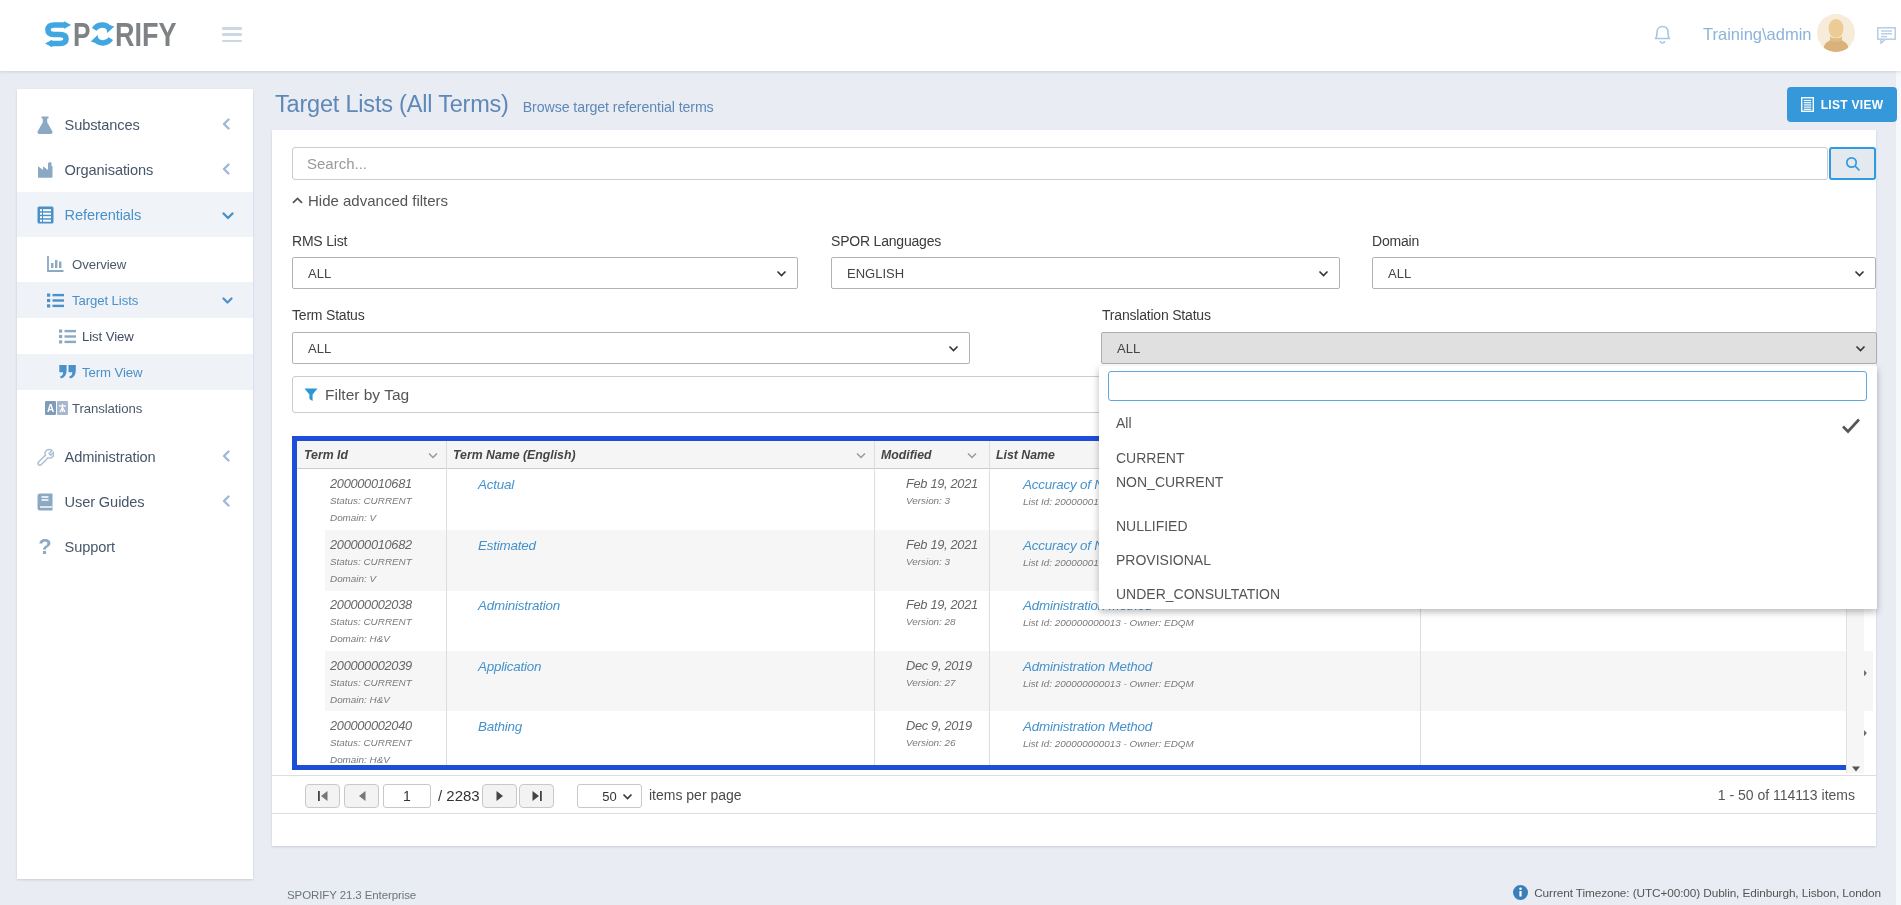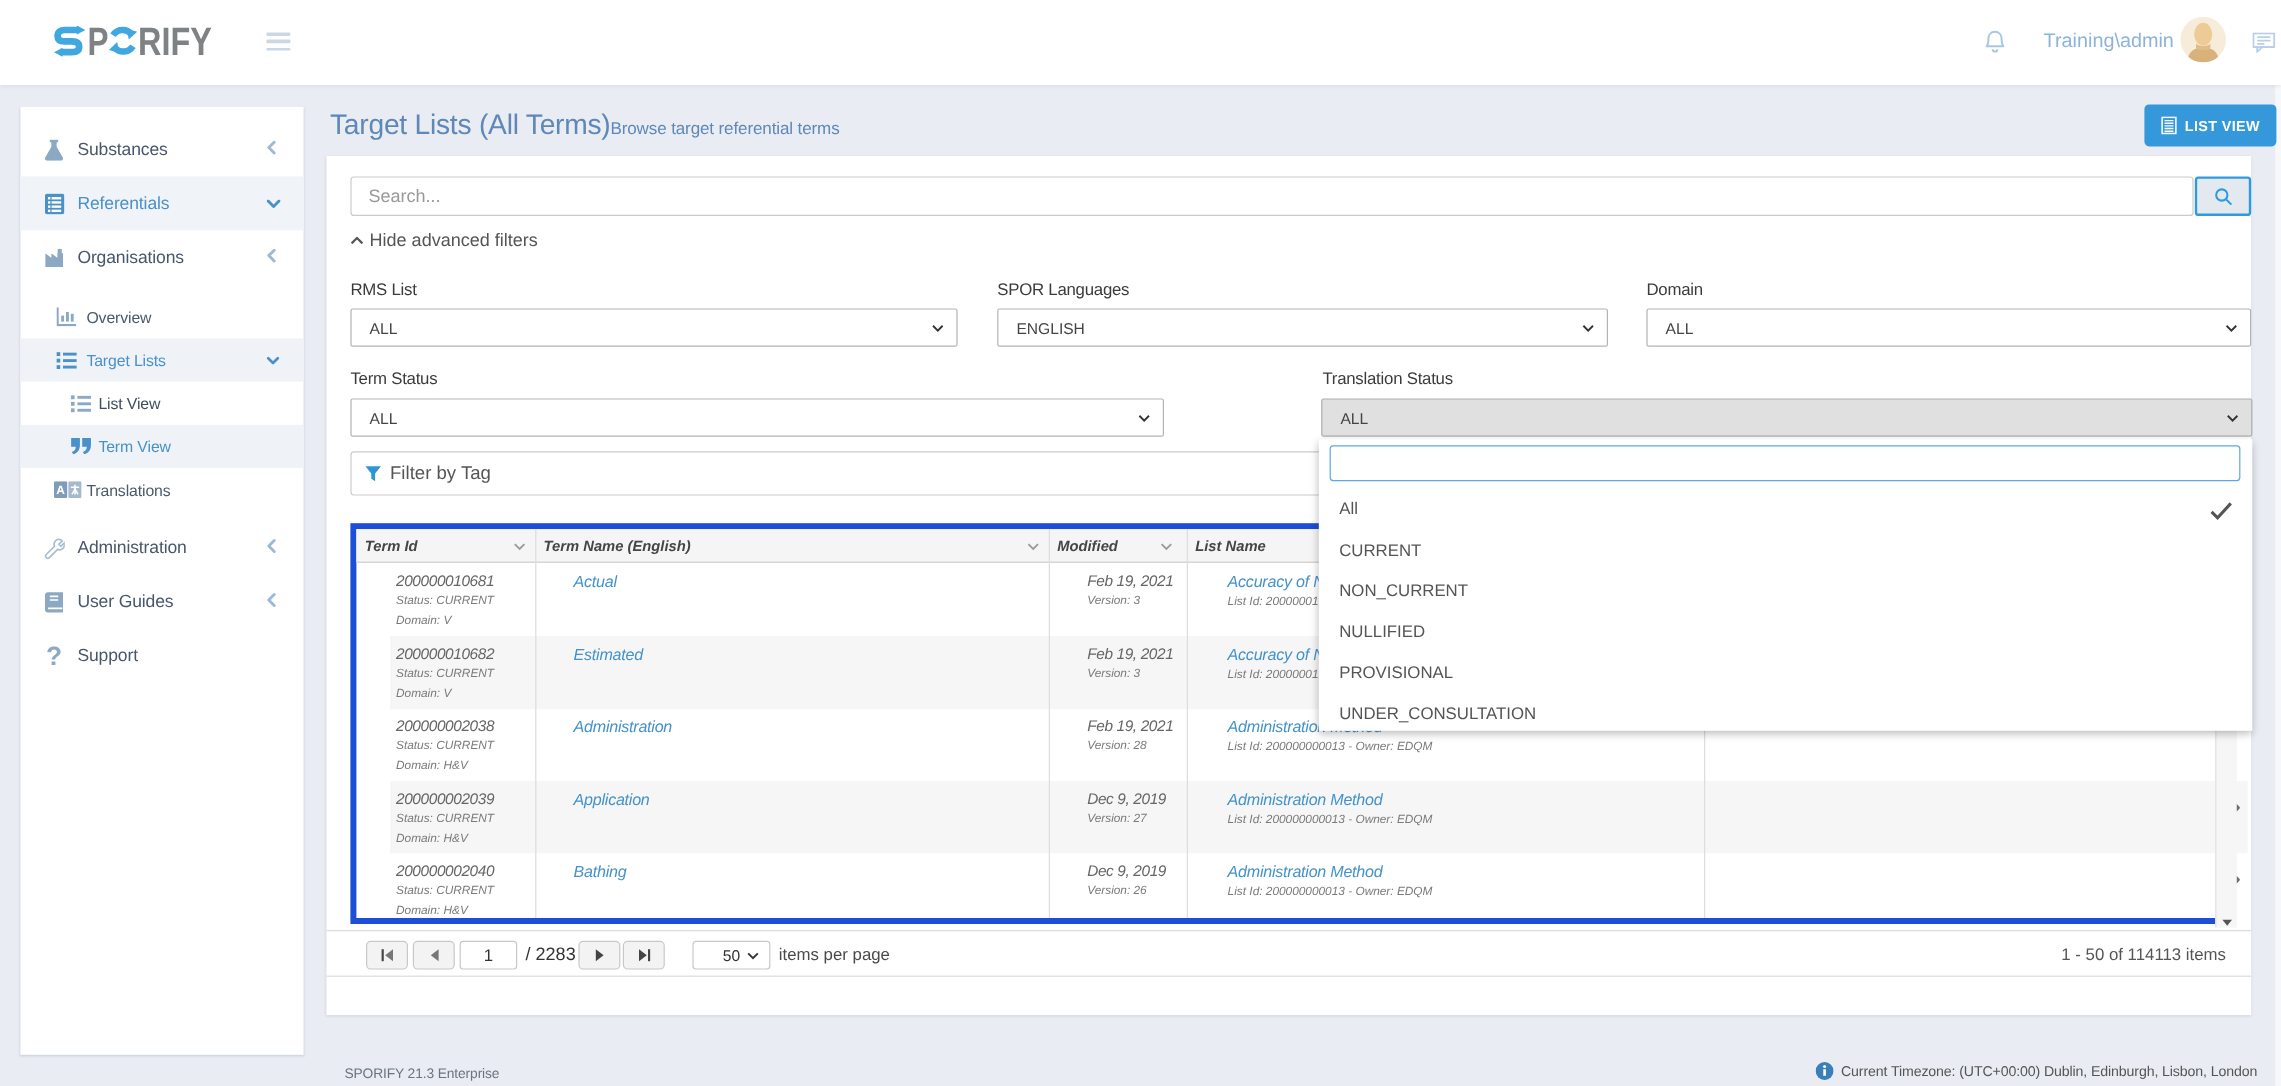--- a/index.html
+++ b/index.html
@@ -26,21 +26,21 @@
 .smi .ic { position:absolute; left:30px; width:17px; height:17px; display:flex; align-items:center; justify-content:center; }
 .smi .tx { position:absolute; left:55px; }
 .s3 .ic { left:42px; }
 .s3 .tx { left:65px; }
 .act { color:#4a90c9 !important; }
 .hl1 { background:#f0f4f8; }
 .hl2 { background:#eff3f8; }
 
 
 #ptitle { position:absolute; left:275px; top:91px; font-size:23.5px; color:#5d88b7; letter-spacing:-0.2px; z-index:6;}
-#psub { font-size:14.2px; color:#5d88b7; letter-spacing:-0.1px; margin-left:0; }
+#psub { font-size:14.2px; color:#5d88b7; letter-spacing:-0.1px; margin-left:14px; }
 #listviewbtn { position:absolute; left:1787px; top:87px; width:110px; height:35px; background:#3598db; border-radius:4px; color:#fff; font-size:12px; font-weight:bold; letter-spacing:.3px; display:flex; align-items:center; justify-content:center; gap:7px; z-index:6; }
 
 
 #card { position:absolute; left:272px; top:130px; width:1604px; height:716px; background:#fff; box-shadow:0 1px 2px rgba(150,160,175,.4); z-index:5; }
 #searchinput { position:absolute; left:20px; top:17px; width:1536px; height:33px; border:1px solid #ccc; border-radius:3px; display:flex; align-items:center; padding-left:14px; font-size:15px; color:#999; background:#fff; }
 #searchbtn { position:absolute; left:1557px; top:17px; width:47px; height:33px; border:2px solid #2e9be0; background:#e4e9ef; border-radius:3px; display:flex; align-items:center; justify-content:center; }
 #hidefilters { position:absolute; left:20px; top:62px; font-size:15px; color:#555; display:flex; align-items:center; gap:5px; }
 .flabel { position:absolute; font-size:14px; color:#3b3b3b; letter-spacing:-0.2px; }
 .fsel { position:absolute; height:32px; border:1px solid #b3b3b3; border-radius:2px; background:#fff; display:flex; align-items:center; padding-left:15px; font-size:13px; color:#444; }
 .fsel svg { position:absolute; right:10px; top:12px; }
@@ -140,51 +140,51 @@
     <svg width="16" height="18" viewBox="0 0 16 18">
           <path d="M4.5 0.5 h7 v2 h-1.3 v3.8 l5.1 8.9 a1.9 1.9 0 0 1 -1.65 2.8 H2.35 a1.9 1.9 0 0 1 -1.65 -2.8 l5.1 -8.9 V2.5 H4.5 Z" fill="#8ca9c4"></path>
         </svg>
     </span>
       <span class="tx">Substances</span>
       <span class="ch">
     <svg width="8" height="12" viewBox="0 0 8 12">
           <path d="M6.5 1.5 L2 6 L6.5 10.5" fill="none" stroke="#9db9d6" stroke-width="2.4" stroke-linecap="round" stroke-linejoin="round"></path>
         </svg></span>
     </div>
+  <div class="mi">
+      <span class="ic">
+    <svg width="17" height="16" viewBox="0 0 17 16">
+          <path d="M1 15.5 V4.5 L6 8 V4.5 L11 8 V1 l2-1 1.5 0.8 V15.5 Z" fill="#8ca9c4"></path>
+          <path d="M1 15.5 V4.5 L6 8.2 V4.5 L11 8.2 V4 h4.5 V15.5 Z" fill="#8ca9c4"></path>
+        </svg>
+    </span>
+      <span class="tx">Organisations</span>
+      <span class="ch">
+    <svg width="8" height="12" viewBox="0 0 8 12">
+          <path d="M6.5 1.5 L2 6 L6.5 10.5" fill="none" stroke="#9db9d6" stroke-width="2.4" stroke-linecap="round" stroke-linejoin="round"></path>
+        </svg></span>
+    </div>
   <div class="mi hl1">
       <span class="ic">
     <svg width="17" height="18" viewBox="0 0 17 18">
           <rect x="0.5" y="0.5" width="16" height="17" rx="1.5" fill="#4a90c9"></rect>
           <rect x="3" y="3.2" width="2" height="2" fill="#fff"></rect>
           <rect x="6" y="3.2" width="8" height="2" fill="#fff"></rect>
           <rect x="3" y="6.7" width="2" height="2" fill="#fff"></rect>
           <rect x="6" y="6.7" width="8" height="2" fill="#fff"></rect>
           <rect x="3" y="10.2" width="2" height="2" fill="#fff"></rect>
           <rect x="6" y="10.2" width="8" height="2" fill="#fff"></rect>
           <rect x="3" y="13.7" width="2" height="2" fill="#fff"></rect>
           <rect x="6" y="13.7" width="8" height="2" fill="#fff"></rect>
         </svg>
     </span>
       <span class="tx act">Referentials</span>
       <span class="ch">
     <svg width="12" height="8" viewBox="0 0 12 8">
           <path d="M1.5 1.5 L6 6 L10.5 1.5" fill="none" stroke="#4a90c9" stroke-width="2.4" stroke-linecap="round" stroke-linejoin="round"></path>
-        </svg></span>
-    </div>
-  <div class="mi">
-      <span class="ic">
-    <svg width="17" height="16" viewBox="0 0 17 16">
-          <path d="M1 15.5 V4.5 L6 8 V4.5 L11 8 V1 l2-1 1.5 0.8 V15.5 Z" fill="#8ca9c4"></path>
-          <path d="M1 15.5 V4.5 L6 8.2 V4.5 L11 8.2 V4 h4.5 V15.5 Z" fill="#8ca9c4"></path>
-        </svg>
-    </span>
-      <span class="tx">Organisations</span>
-      <span class="ch">
-    <svg width="8" height="12" viewBox="0 0 8 12">
-          <path d="M6.5 1.5 L2 6 L6.5 10.5" fill="none" stroke="#9db9d6" stroke-width="2.4" stroke-linecap="round" stroke-linejoin="round"></path>
         </svg></span>
     </div>
   <div style="height:9px"></div>
   <div class="smi">
       <span class="ic">
     <svg width="17" height="16" viewBox="0 0 17 16">
           <path d="M1 0 V15 H16.5" fill="none" stroke="#8ca9c4" stroke-width="1.8"></path>
           <rect x="4" y="7" width="2.4" height="5" fill="#8ca9c4"></rect>
           <rect x="8" y="4" width="2.4" height="8" fill="#8ca9c4"></rect>
           <rect x="12" y="5.5" width="2.4" height="6.5" fill="#8ca9c4"></rect>
@@ -497,21 +497,21 @@
           <path d="M1.5 1.5 L5.5 5.5 L9.5 1.5" fill="none" stroke="#333" stroke-width="1.6"></path>
         </svg></div>
     <div id="ppl">items per page</div>
     <div id="pright">1 - 50 of 114113 items</div>
   </div>
 </div>
 <div id="ddown">
   <div id="ddsearch"></div>
   <div class="dditem" style="top:49px">All</div>
   <div class="dditem" style="top:84px">CURRENT</div>
-  <div class="dditem" style="top:118px">NON_CURRENT</div>
+  <div class="dditem" style="top:108px">NON_CURRENT</div>
   <div class="dditem" style="top:152px">NULLIFIED</div>
   <div class="dditem" style="top:186px">PROVISIONAL</div>
   <div class="dditem" style="top:220px">UNDER_CONSULTATION</div>
   <svg class="abs" style="left:742px;top:51px" width="20" height="17" viewBox="0 0 20 17">
       <path d="M2 9.5 L7 14.5 L18 2.5" fill="none" stroke="#555" stroke-width="2.6"></path>
     </svg>
 </div>
 <div id="fleft">SPORIFY 21.3 Enterprise</div>
 <div id="fright">
   <svg width="15" height="15" viewBox="0 0 15 15">

